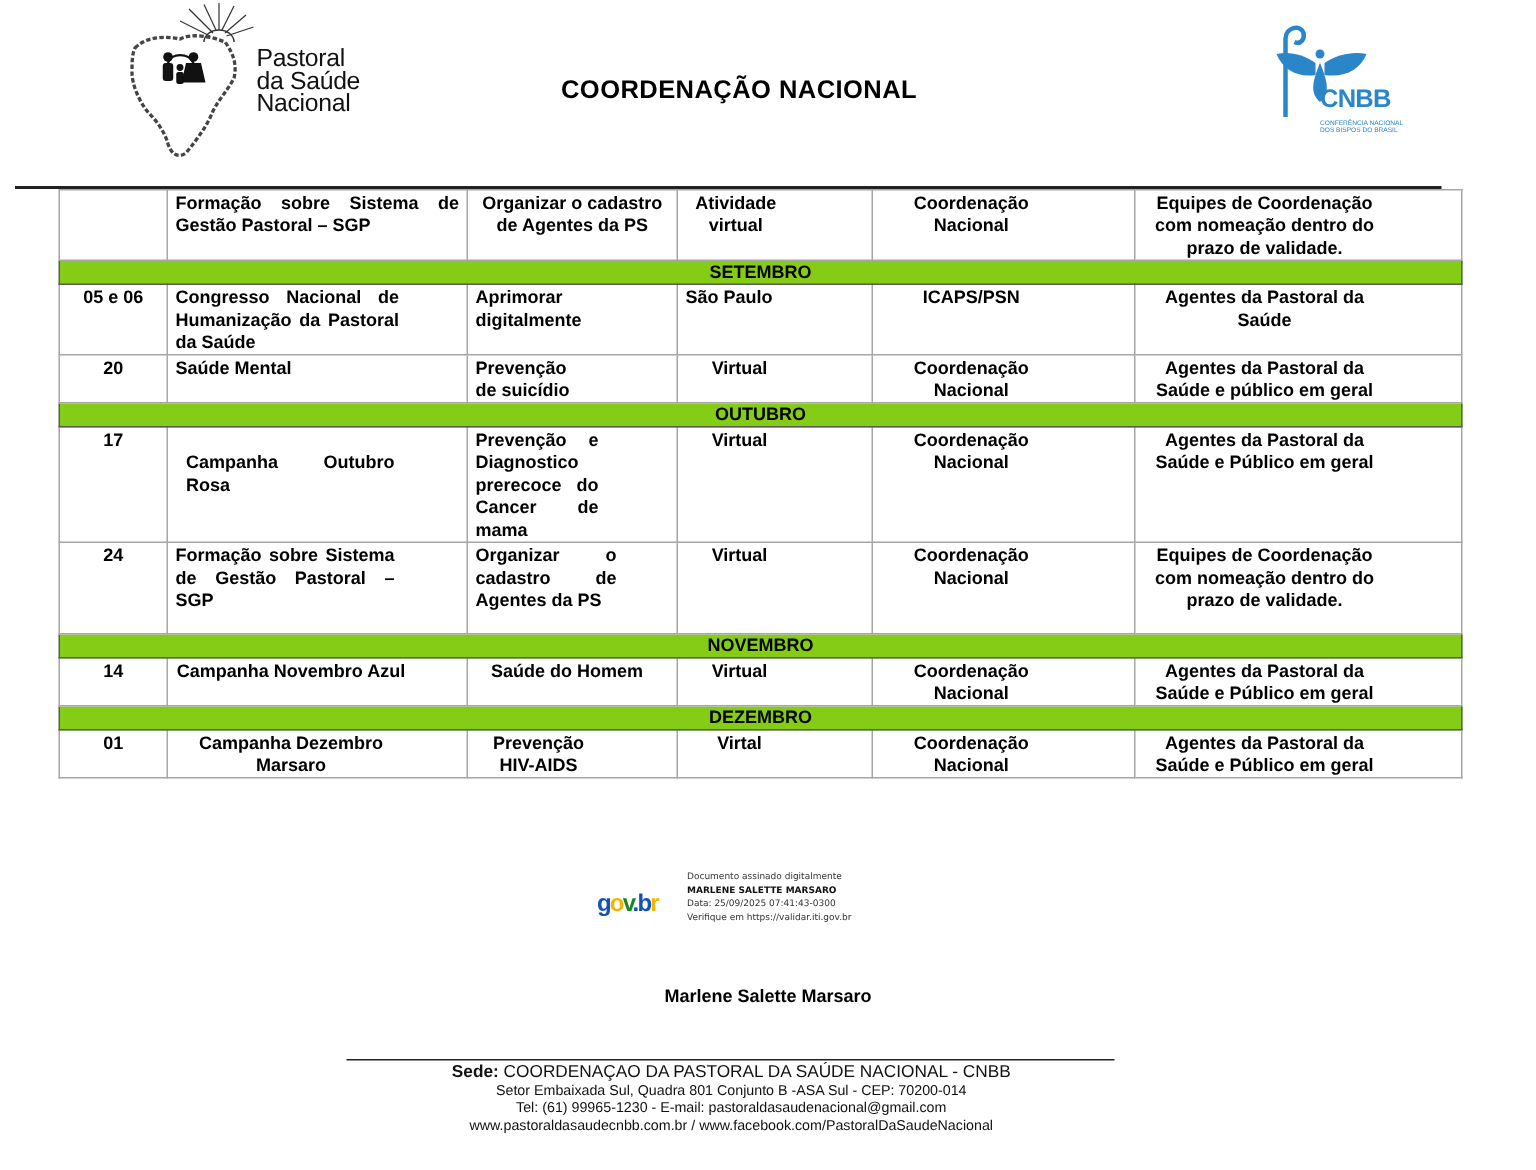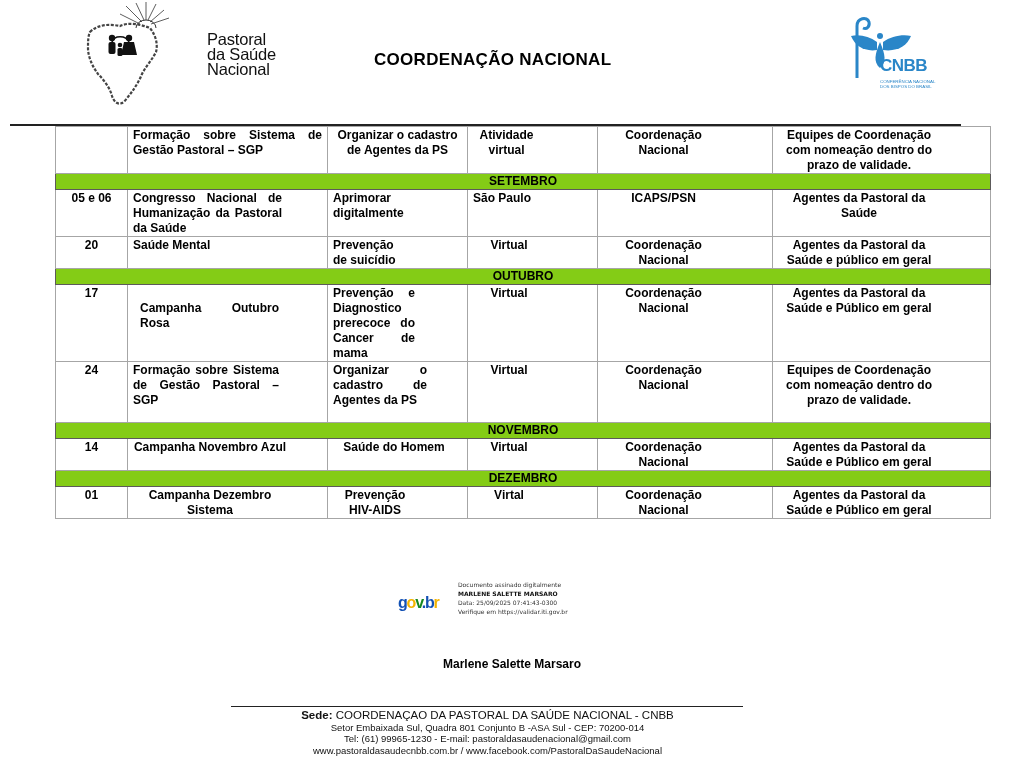--- a/index.html
+++ b/index.html
@@ -2,30 +2,30 @@
 <html><head>
 <meta charset="utf-8">
 <style>
   * { box-sizing: border-box; margin: 0; padding: 0; }
   html, body { width: 1024px; height: 780px; background: #ffffff; overflow: hidden; }
   body { position: relative; font-family: "Liberation Sans", sans-serif; color: #000; }
 
   
   .logo-psn { position: absolute; left: 84px; top: 2px; width: 170px; height: 106px; }
   .logo-psn svg { position: absolute; left: 0; top: 0; }
-  .psn-text { position: absolute; left: 87px; top: 30px; font-size: 16.5px; line-height: 15px; color: #111; letter-spacing: -0.2px; margin-left: 36px; }
+  .psn-text { position: absolute; left: 87px; top: 30px; font-size: 16.5px; line-height: 15px; color: #111; letter-spacing: -0.2px; }
   .psn-text div { white-space: nowrap; }
   .doc-title { position: absolute; left: 374px; top: 50px; font-size: 17px; font-weight: bold; letter-spacing: 0.3px; }
   .logo-cnbb { position: absolute; left: 845px; top: 12px; width: 100px; height: 86px; }
   .cnbb-word { position: absolute; left: 35px; top: 44px; font-size: 17px; font-weight: bold; color: #2a86c8; letter-spacing: -0.5px; }
   .cnbb-sub { position: absolute; left: 35px; top: 67px; font-size: 4.4px; color: #2a86c8; line-height: 5px; white-space: nowrap; }
   .header-rule { position: absolute; left: 10px; top: 124px; width: 951px; height: 2px; background: #222; }
 
   
-  table.schedule { position: absolute; left: 39px; top: 126px; width: 935px; border-collapse: collapse; table-layout: fixed; margin-left: 16px; }
+  table.schedule { position: absolute; left: 39px; top: 126px; width: 935px; border-collapse: collapse; table-layout: fixed; }
   table.schedule td { border: 1px solid #a6a6a6; vertical-align: top; font-size: 12px; font-weight: bold; line-height: 15px; padding: 1px 5px 0 5px; }
   td.c-date { text-align: center; }
   td.c-just { text-align: justify; text-align-last: left; }
   td.c-center { text-align: center; }
   tr.month td { background: #84cc16; text-align: center; font-size: 12px; line-height: 15px; height: 16px; padding: 0; border-color: #5c5a5a; }
   .pad-left { padding-left: 12px !important; }
 
   
   .gov-sig { position: absolute; left: 398px; top: 580px; width: 200px; height: 48px; }
   .gov-logo { position: absolute; left: 0; top: 14px; font-size: 16px; font-weight: bold; letter-spacing: -1.2px; }
@@ -172,21 +172,21 @@
       <td class="c-center" style="padding-right:52px">Virtual</td>
       <td class="c-center" style="padding-right:48px">Coordenação Nacional</td>
       <td class="c-center" style="padding-right:50px">Agentes da Pastoral da Saúde e Público em geral</td>
     </tr>
 
     <tr class="month">
       <td colspan="6">DEZEMBRO</td>
     </tr>
     <tr style="height:31px">
       <td class="c-date">01</td>
-      <td class="c-center" style="padding-right:40px">Campanha Dezembro Sistema</td>
+      <td class="c-center" style="padding-right:40px">Campanha Dezembro Marsaro</td>
       <td class="c-center" style="padding-right:50px">Prevenção HIV-AIDS</td>
       <td class="c-center" style="padding-right:52px">Virtal</td>
       <td class="c-center" style="padding-right:48px">Coordenação Nacional</td>
       <td class="c-center" style="padding-right:50px">Agentes da Pastoral da Saúde e Público em geral</td>
     </tr>
   </tbody>
 </table>
 
 <div class="gov-sig">
   <div class="gov-logo">

